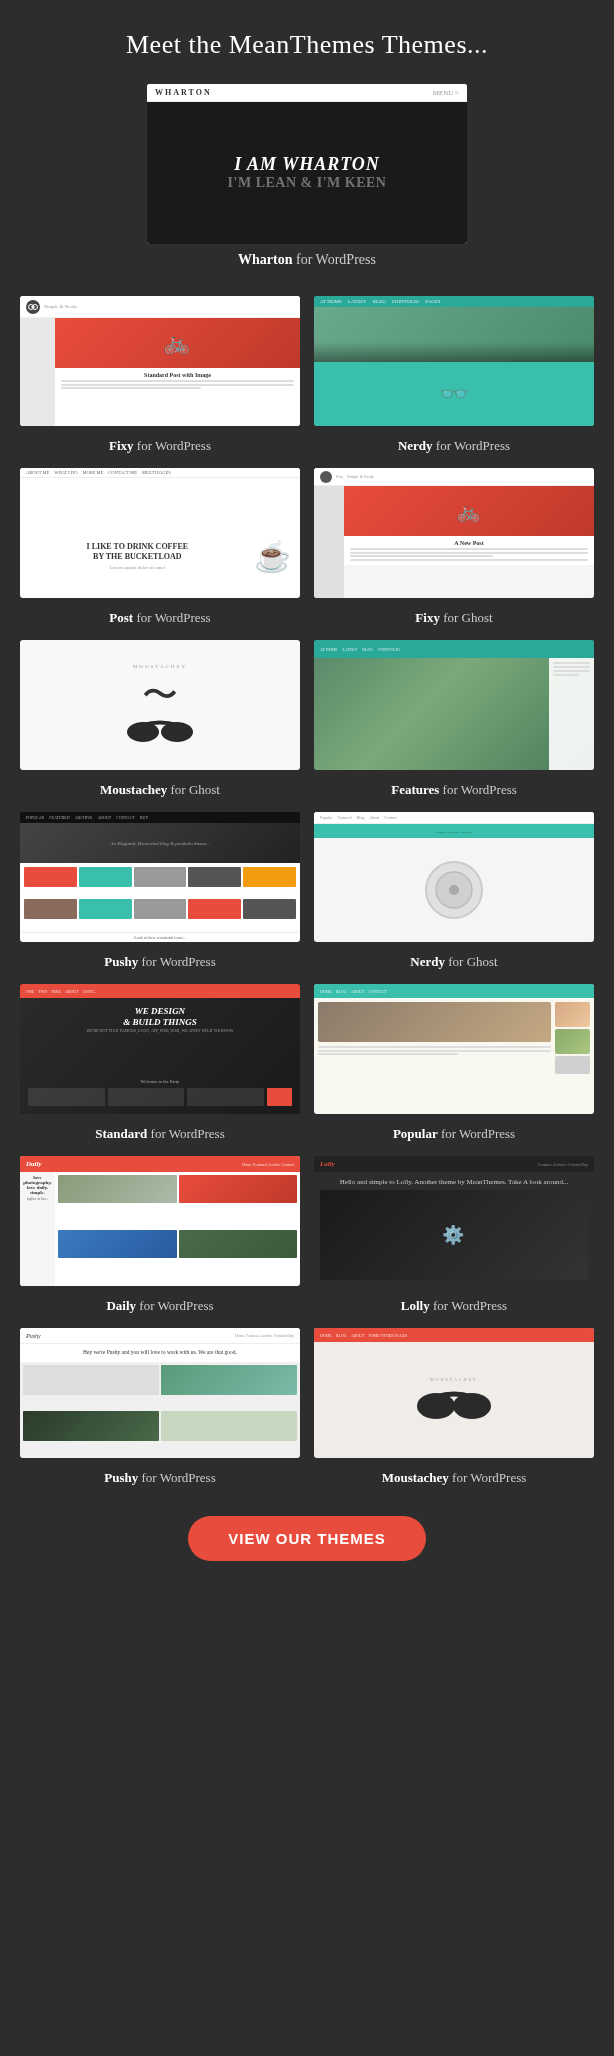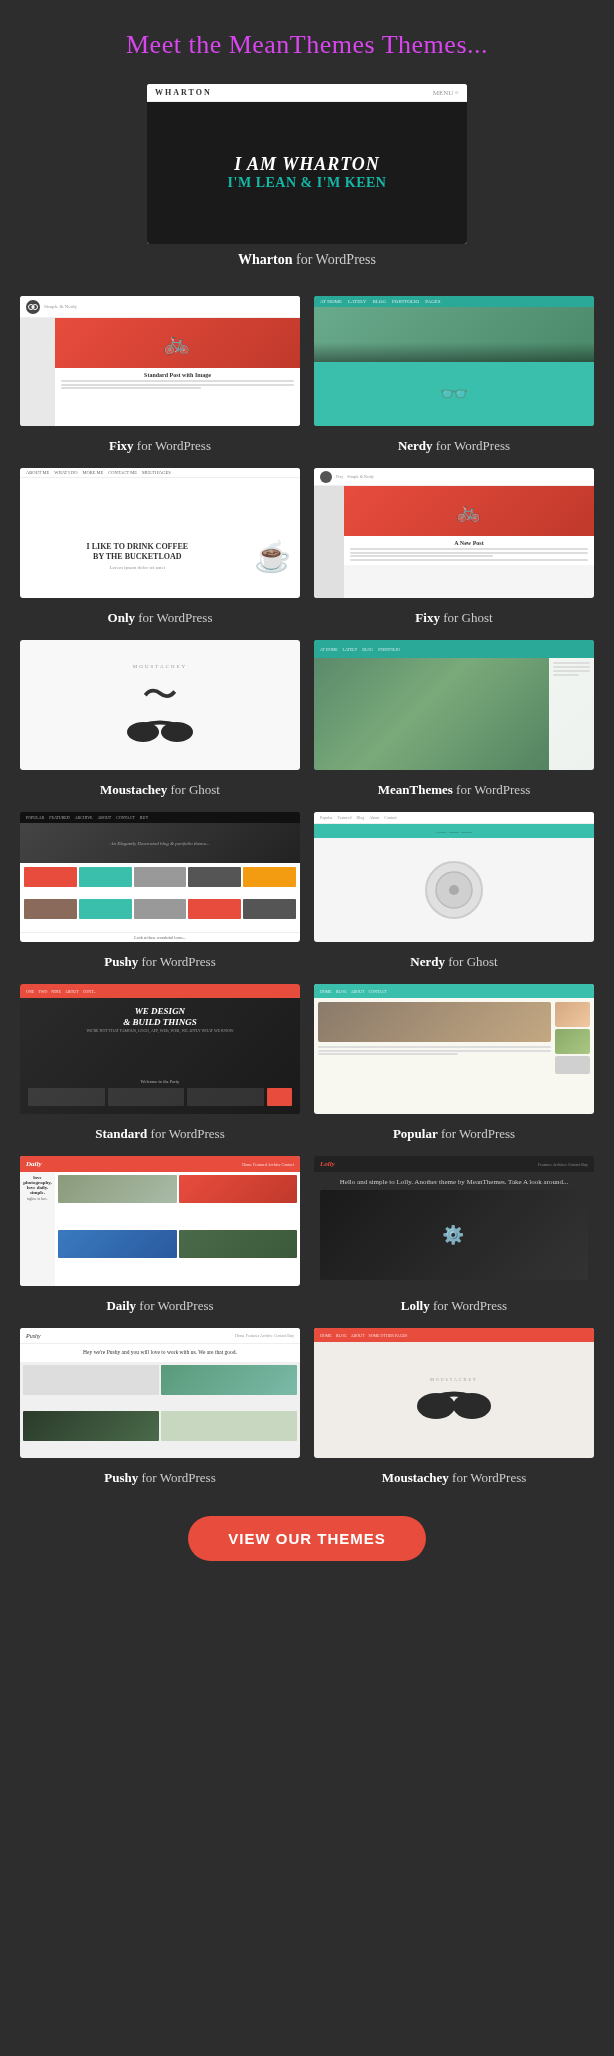--- a/index.html
+++ b/index.html
@@ -8,21 +8,21 @@
       font-family: Georgia, 'Times New Roman', serif;
       width: 614px;
       min-height: 2056px;
       display: flex;
       flex-direction: column;
       align-items: center;
       padding: 30px 20px 40px;
     }
 
     .page-title {
-      color: #d946ef;
+      color: #ffffff;
       font-size: 26px;
       font-weight: normal;
       text-align: center;
       margin-bottom: 24px;
       letter-spacing: 0.5px;
     }
 
     .featured-theme {
       width: 320px;
       margin-bottom: 28px;
@@ -86,21 +86,21 @@
     .wharton-hero-text .line1 {
       color: #fff;
       font-size: 18px;
       font-weight: 900;
       letter-spacing: 1px;
       font-style: italic;
       line-height: 1.1;
     }
 
     .wharton-hero-text .line2 {
-      color: #14b8a6;
+      color: #737373;
       font-size: 14px;
       font-weight: 700;
       letter-spacing: 0.5px;
     }
 
     .theme-label {
       color: #cccccc;
       font-size: 14px;
       margin-top: 6px;
     }
@@ -947,21 +947,21 @@
         <div class="only-wp-hero">
           <div class="only-hero-text">
             <div class="only-hero-h">I LIKE TO DRINK COFFEE<br>BY THE BUCKETLOAD</div>
             <div class="only-hero-sub">Lorem ipsum dolor sit amet</div>
           </div>
           <div class="only-cup">☕</div>
         </div>
       </div>
     </div>
     <div class="theme-label">
-      <strong>Only</strong><span> for WordPress</span>
+      <strong>Post</strong><span> for WordPress</span>
     </div>
   </div>
 
   <div class="theme-card">
     <div class="theme-thumb">
       <div class="fixy-ghost">
         <div class="fixy-ghost-header">
           <div class="fixy-ghost-logo"></div>
           <div class="fixy-ghost-nav">
             <span>Fixy</span>
@@ -1023,21 +1023,21 @@
           <div class="blatantly-sidebar">
             <div class="blatantly-side-line"></div>
             <div class="blatantly-side-line"></div>
             <div class="blatantly-side-line"></div>
             <div class="blatantly-side-line" style="width:70%"></div>
           </div>
         </div>
       </div>
     </div>
     <div class="theme-label">
-      <strong>MeanThemes</strong><span> for WordPress</span>
+      <strong>Features</strong><span> for WordPress</span>
     </div>
   </div>
 
   <div class="theme-card">
     <div class="theme-thumb">
       <div class="widely-wp">
         <div class="widely-header">
           <span class="widely-nav">Popular</span>
           <span class="widely-nav">Featured</span>
           <span class="widely-nav">Archive</span>

